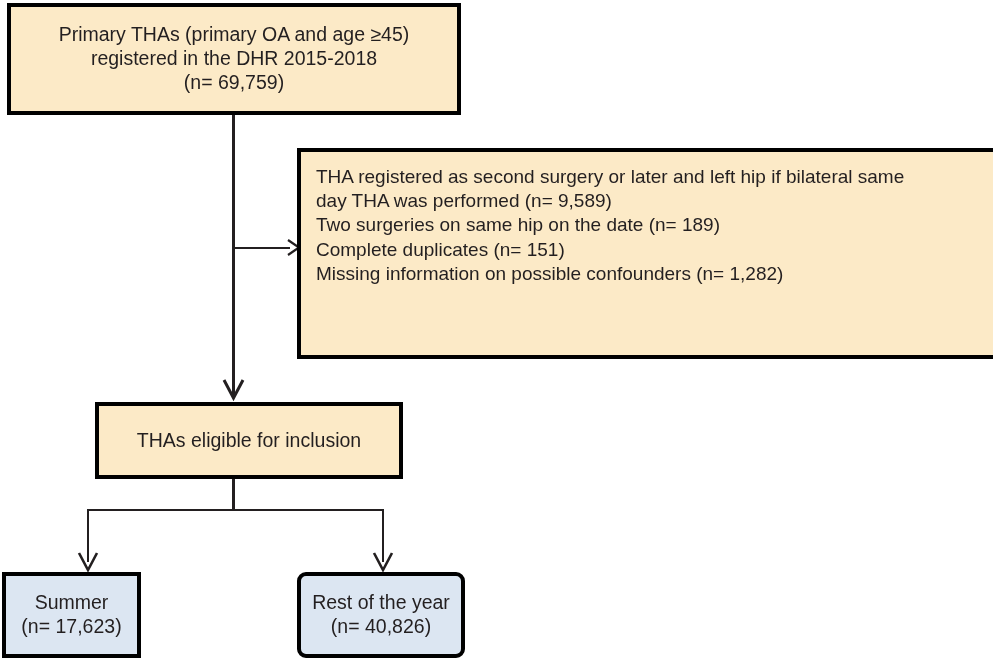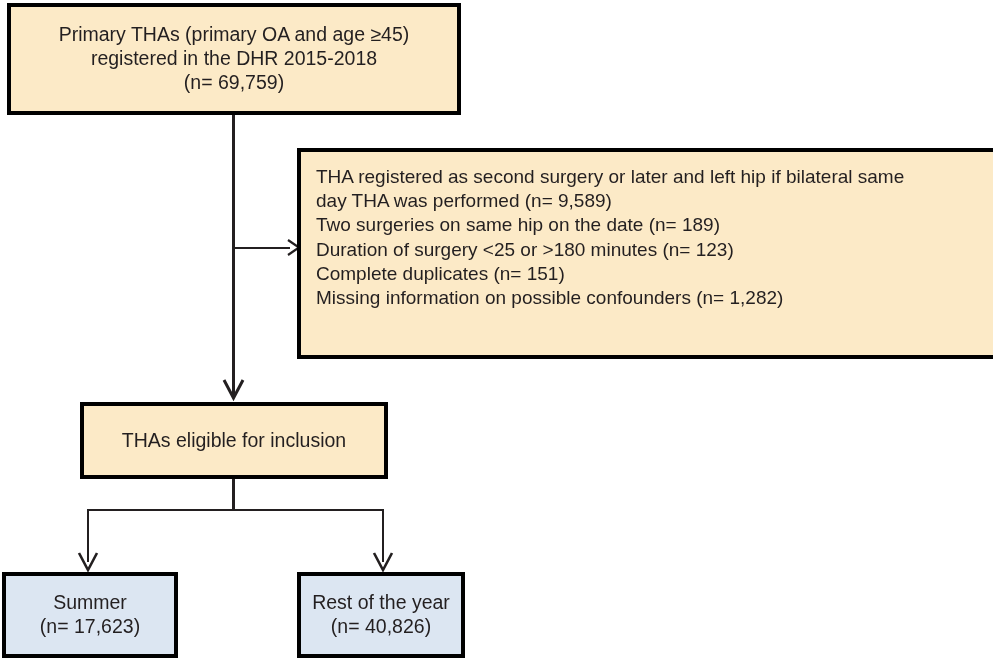--- a/index.html
+++ b/index.html
@@ -51,33 +51,34 @@
   #box-excluded {
     left: 297px; top: 148px; width: 700px; height: 211px;
     font-size: 19px;
     padding: 0 0 0 15px;
     justify-content: flex-start;
   }
   #box-excluded .line { padding-top: 1px; }
   #box-excluded .line:first-child { margin-top: 12px; }
 
   #box-eligible {
-    left: 80px; top: 402px; width: 308px; height: 77px;
+    left: 95px; top: 402px; width: 308px; height: 77px;
     font-size: 19.5px;
     padding: 0 6px;
   }
   #box-summer {
-    left: 2px; top: 572px; width: 176px; height: 86px;
+    left: 2px; top: 572px; width: 139px; height: 86px;
     font-size: 19.5px;
     padding: 0 6px;
   }
   #box-rest {
     left: 297px; top: 572px; width: 168px; height: 86px;
     font-size: 19.5px;
     padding: 0 6px;
+    border-radius: 9px;
   }
 
   
   .line-v, .line-h {
     position: absolute;
     background: #231f20;
   }
   .line-v { width: 2px; }
   .line-h { height: 2px; }
 
@@ -128,21 +129,20 @@
   <div class="box box-cream center-text" id="box-source">
     <span class="line t-normal">Primary THAs (primary OA and age ≥45)</span>
     <span class="line t-normal">registered in the DHR 2015-2018</span>
     <span class="line t-bold">(n= 69,759)</span>
   </div>
 
   <div class="box box-cream left-text" id="box-excluded">
     <span class="line t-normal">THA registered as second surgery or later and left hip if bilateral same</span>
     <span class="line t-normal">day THA was performed (n= 9,589)</span>
     <span class="line t-normal">Two surgeries on same hip on the date (n= 189)</span>
-    <span class="line t-normal">Duration of surgery &lt;25 or &gt;180 minutes (n= 123)</span>
     <span class="line t-normal">Complete duplicates (n= 151)</span>
     <span class="line t-normal">Missing information on possible confounders (n= 1,282)</span>
   </div>
 
   <div class="box box-cream center-text" id="box-eligible">
     <span class="line t-normal">THAs eligible for inclusion</span>
   </div>
 
   <div class="box box-blue center-text" id="box-summer">
     <span class="line t-normal">Summer</span>

